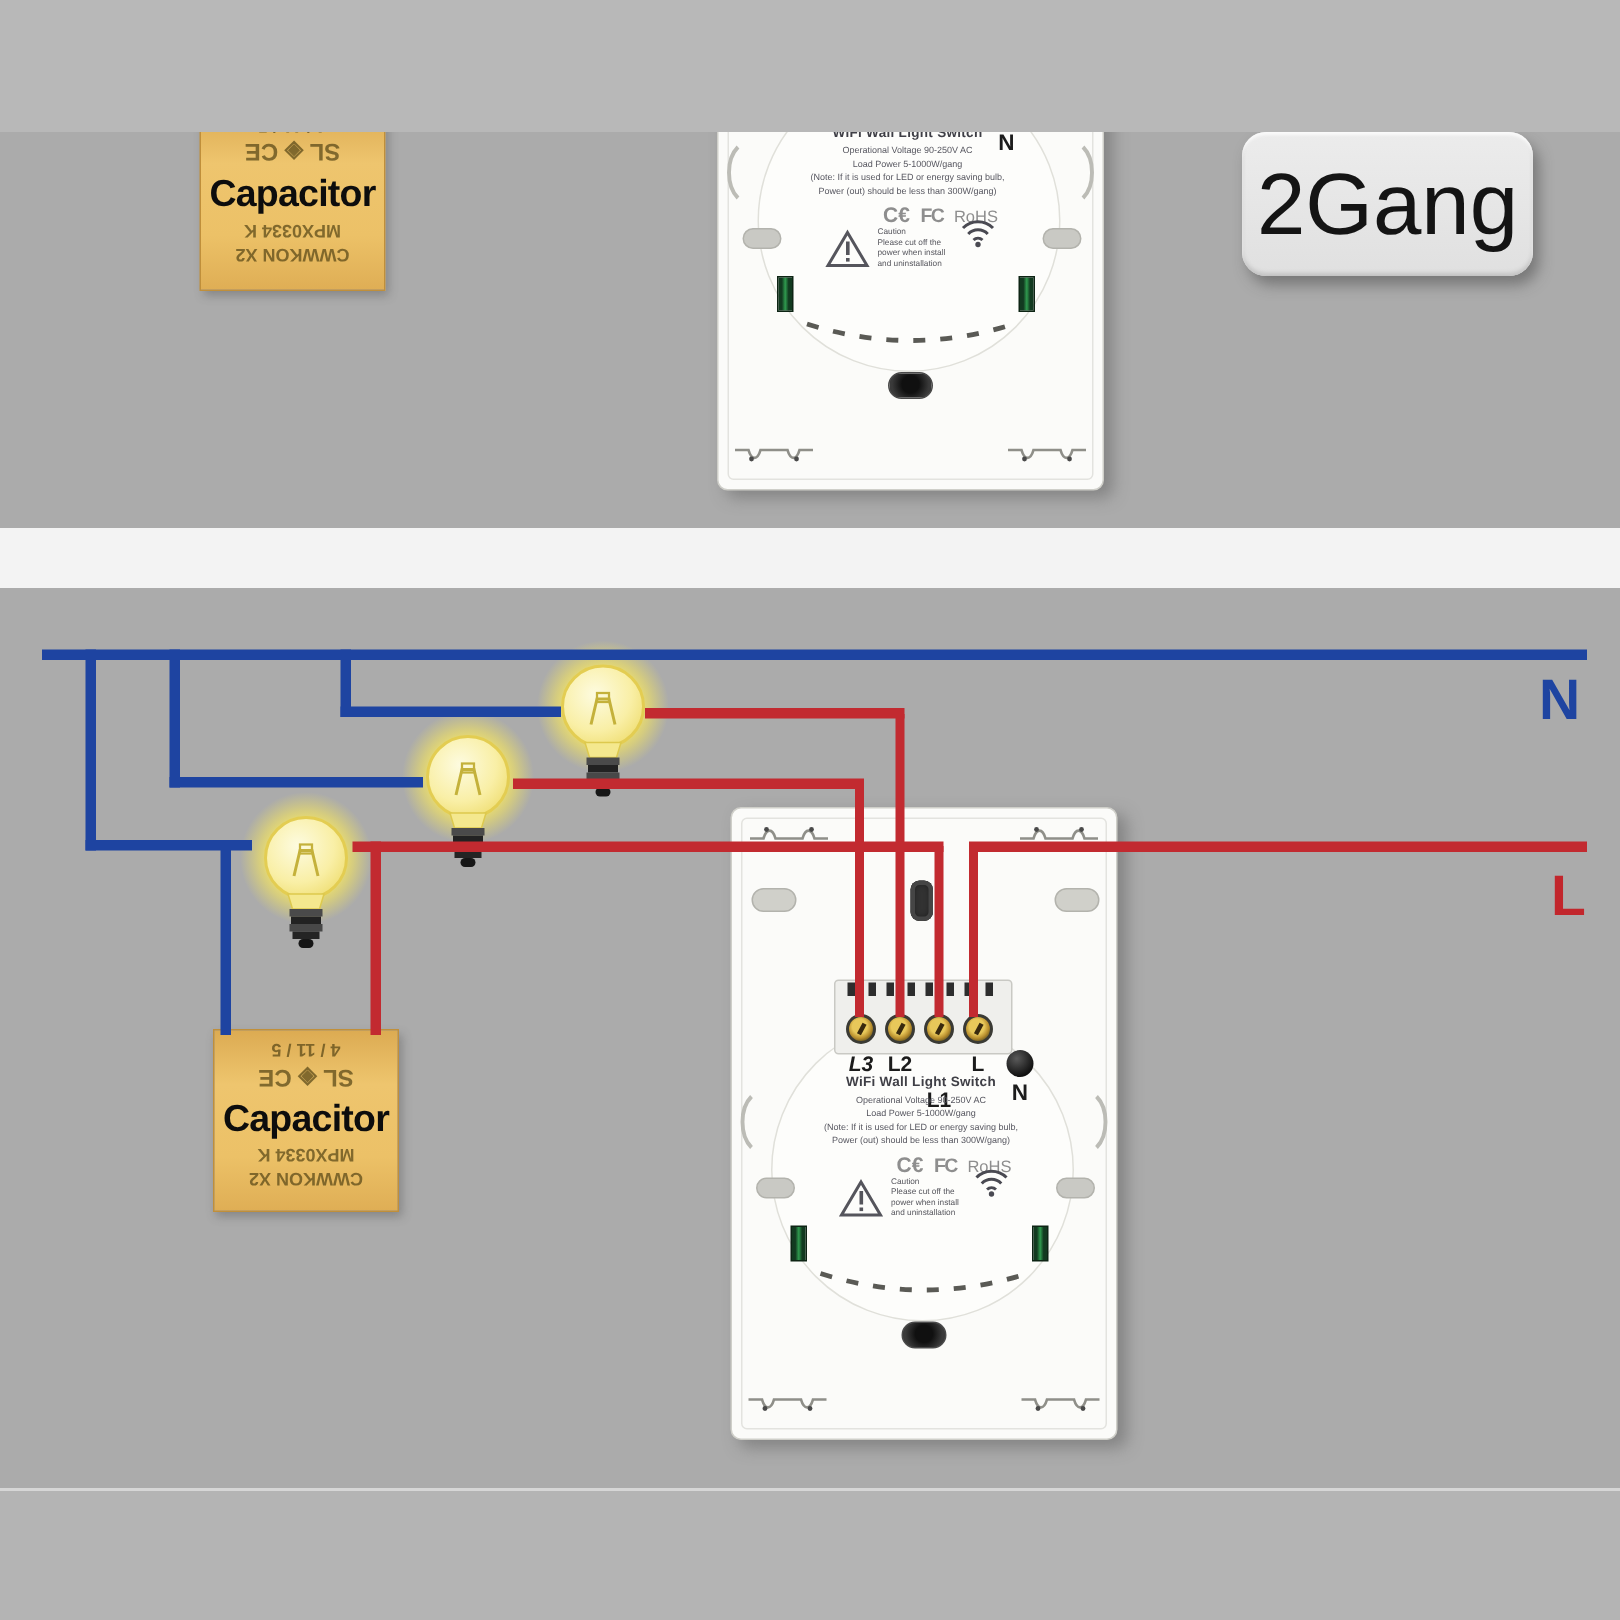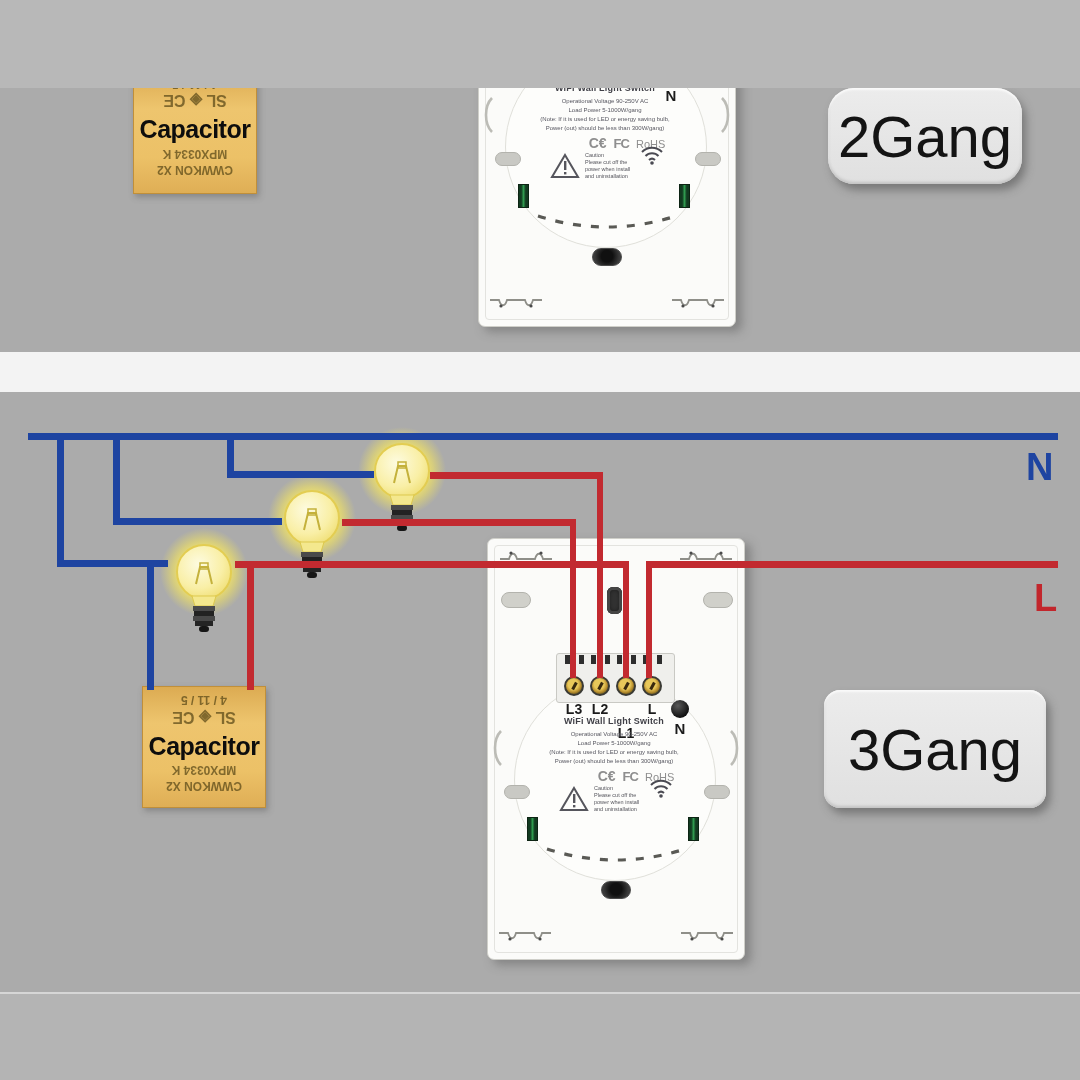--- a/index.html
+++ b/index.html
@@ -140,21 +140,21 @@
           <circle cx="13" cy="6" r="1.6" fill="#4a4a4a"></circle>
           <circle cx="43" cy="6" r="1.6" fill="#4a4a4a"></circle>
         </svg>
       <svg class="abs" style="left:191px;top:388px;transform:scaleY(-1);" width="56" height="18" viewBox="0 0 56 18">
           <path d="M2,12 h9 c2,-7 6,-7 8,0 h18 c2,-7 6,-7 8,0 h9" fill="none" stroke="#8f8f89" stroke-width="1.8"></path>
           <circle cx="13" cy="6" r="1.6" fill="#4a4a4a"></circle>
           <circle cx="43" cy="6" r="1.6" fill="#4a4a4a"></circle>
         </svg>
     </div>
 
-    <div class="abs gangbox" style="left:828px;top:0px;width:194px;height:96px;border-radius:26px;">
+    <div class="abs gangbox" style="left:828px;top:0px;width:194px;height:96px;">
       <span>2Gang</span>
     </div>
   </div>
 
   <svg class="abs" style="left:159px;top:527px;" width="90" height="110" viewBox="0 0 90 110">
     <circle cx="45" cy="45" r="44" fill="url(#gGlow)"></circle>
     <circle cx="45" cy="45" r="27" fill="url(#gGlass)" stroke="#e3cd52" stroke-width="2"></circle>
     <path d="M37,57 L41,40 H49 L53,57" fill="none" stroke="#c4b13b" stroke-width="2"></path>
     <rect x="41" y="36" width="8" height="6" fill="none" stroke="#c4b13b" stroke-width="1.5"></rect>
     <path d="M33,69 H57 L54,79 H36 Z" fill="#f4e88e" stroke="#ddc94e"></path>
@@ -223,21 +223,21 @@
           <rect x="61" y="4" width="5" height="9"></rect>
           <rect x="75" y="4" width="5" height="9"></rect>
           <rect x="87" y="4" width="5" height="9"></rect>
           <rect x="101" y="4" width="5" height="9"></rect>
         </g>
       </svg>
     <div class="abs screw" style="left:76px;top:137px;"></div>
     <div class="abs screw" style="left:102px;top:137px;"></div>
     <div class="abs screw" style="left:128px;top:137px;"></div>
     <div class="abs screw" style="left:154px;top:137px;"></div>
-    <div class="abs tlabel" style="left:74px;top:162px;">L3</div>
+    <div class="abs tlabel" style="left:74px;top:162px;font-style:italic;">L3</div>
     <div class="abs tlabel" style="left:100px;top:162px;">L2</div>
     <div class="abs tlabel" style="left:126px;top:162px;margin-top:24px;">L1</div>
     <div class="abs tlabel" style="left:152px;top:162px;">L</div>
     <div class="abs nbtn" style="left:183px;top:161px;"></div>
     <div class="abs nlabel" style="left:180px;top:181px;">N</div>
     <div class="abs swtitle" style="left:36px;top:177px;">WiFi Wall Light Switch</div>
     <div class="abs spec" style="left:36px;top:191px;">Operational Voltage 90-250V AC</div>
     <div class="abs spec" style="left:36px;top:200px;">Load Power 5-1000W/gang</div>
     <div class="abs spec" style="left:36px;top:209px;">(Note: If it is used for LED or energy saving bulb,</div>
     <div class="abs spec" style="left:36px;top:218px;">Power (out) should be less than 300W/gang)</div>
@@ -306,17 +306,14 @@
   <div class="wire wl" style="left:430px;top:472px;width:173px;height:7px;"></div>
   <div class="wire wl" style="left:646px;top:561px;width:412px;height:7px;"></div>
   <div class="wire wl" style="left:570px;top:523px;width:6px;height:155px;"></div>
   <div class="wire wl" style="left:597px;top:476px;width:6px;height:202px;"></div>
   <div class="wire wl" style="left:623px;top:564px;width:6px;height:114px;"></div>
   <div class="wire wl" style="left:646px;top:564px;width:6px;height:114px;"></div>
 
   <div class="buslabel" style="left:1026px;top:446px;color:#1e44a1;">N</div>
   <div class="buslabel" style="left:1034px;top:577px;color:#c2262c;">L</div>
 
-  <div class="abs gangbox" style="left:824px;top:690px;width:222px;height:118px;">
-    <span>3Gang</span>
-  </div>
 
 </div>
 
 </body></html>

